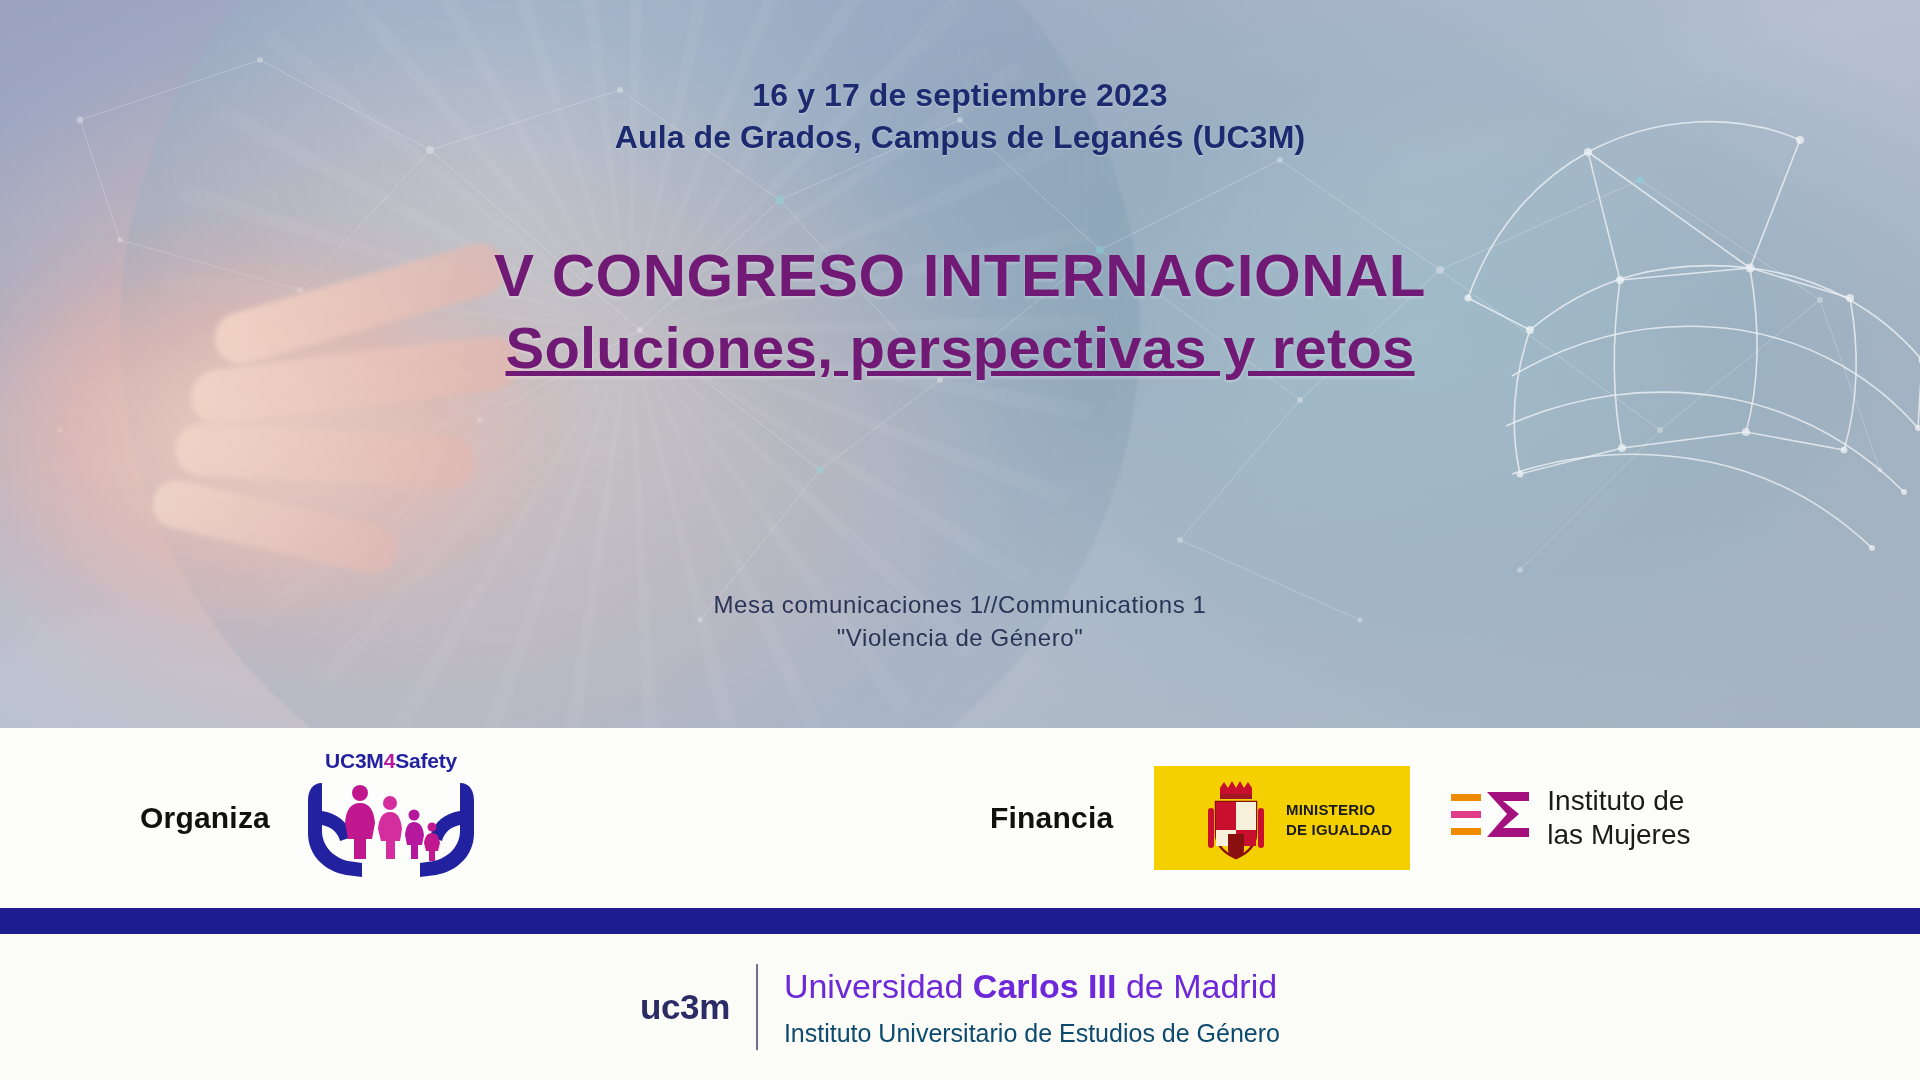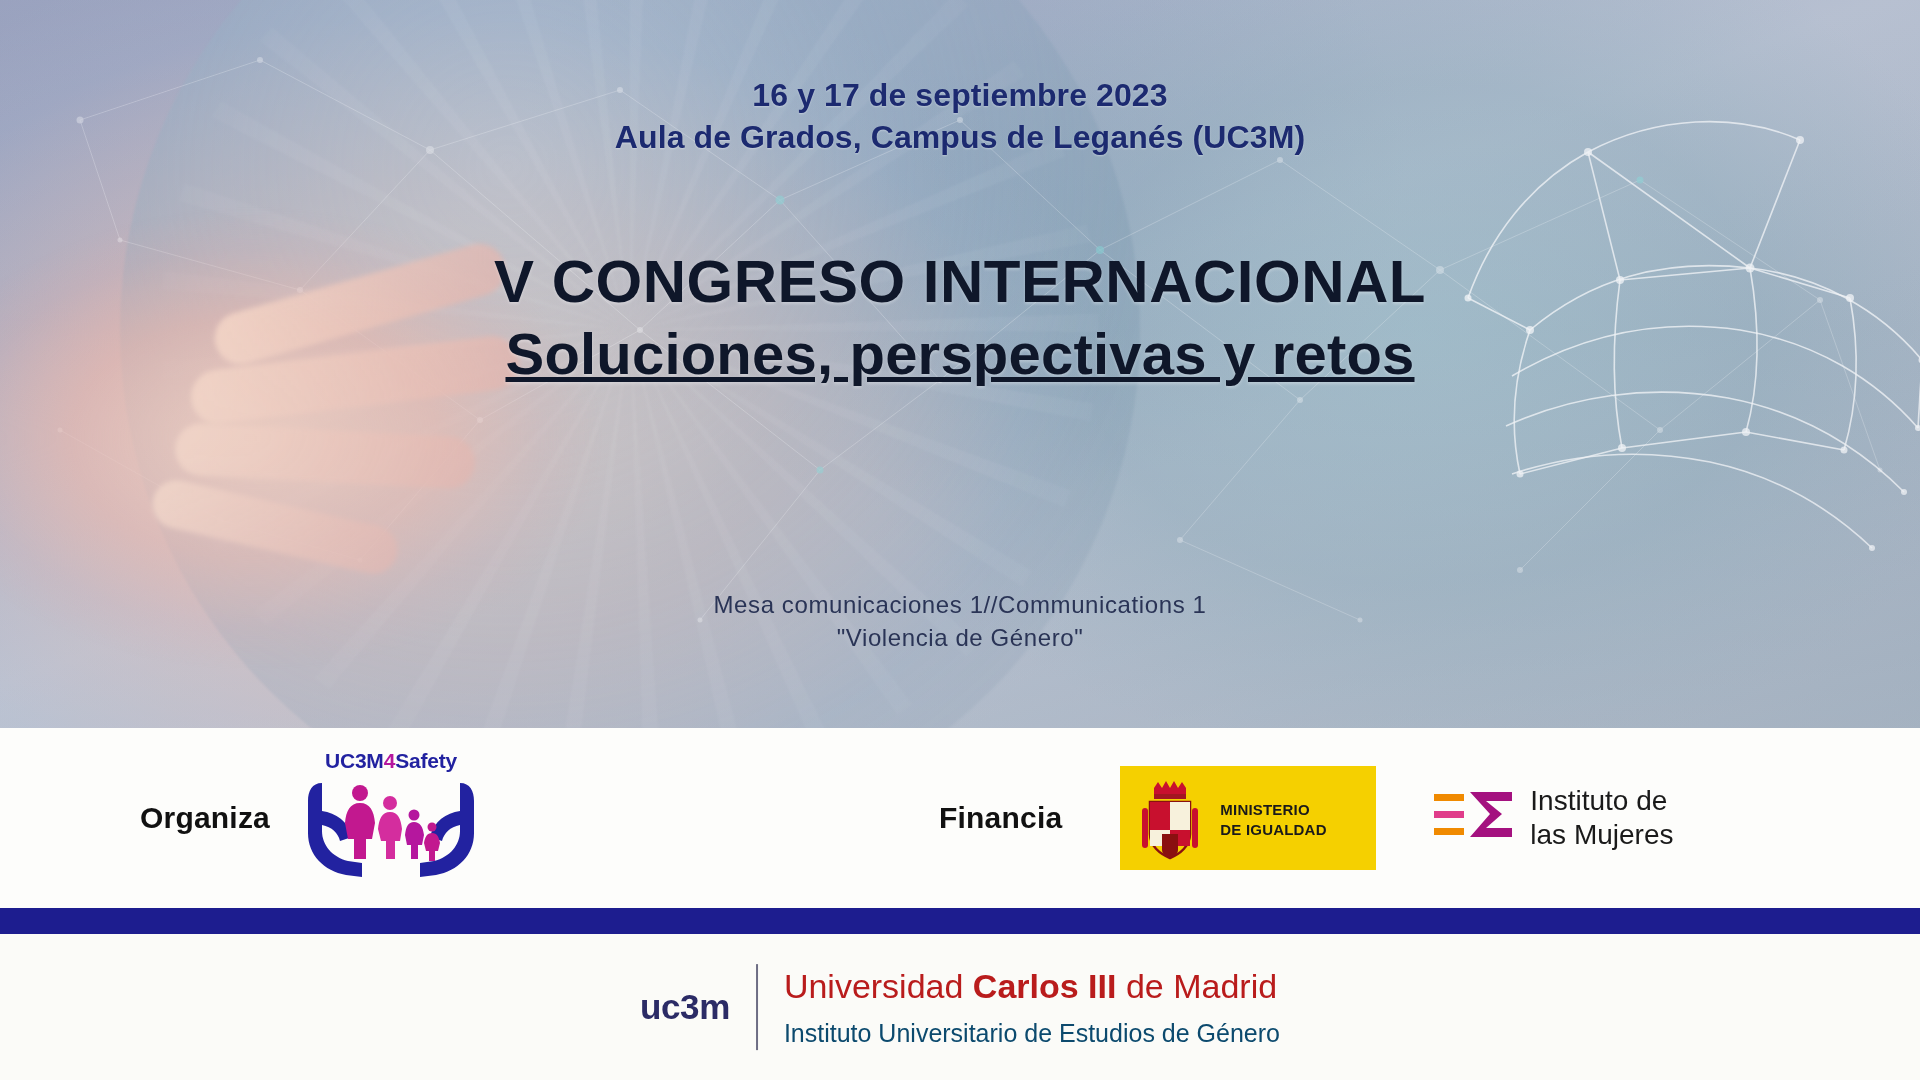--- a/index.html
+++ b/index.html
@@ -118,22 +118,22 @@
     font-weight: bold;
     line-height: 1.32;
     letter-spacing: 0.1px;
     color: #1c2a70;
     text-shadow: 0 1px 2px rgba(255,255,255,0.35);
   }
   .date-line2 { display: block; }
 
   .title-block {
     position: absolute;
-    left: 0; right: 0; top: 248px;
-    color: #0f172a;
+    left: 0; right: 0; top: 242px;
+    color: #701a75;
   }
   .title-l1, .title-l2 {
     font-size: 60px;
     font-weight: bold;
     line-height: 1.14;
     letter-spacing: 0.5px;
     text-shadow: 0 2px 3px rgba(255,255,255,0.28);
   }
   .title-l3 {
     font-size: 58px;
@@ -194,36 +194,37 @@
     font-weight: bold;
     white-space: nowrap;
     letter-spacing: -0.2px;
   }
   .u4s-word .c-nav { color: #2222a0; }
   .u4s-word .c-mag { color: #b5179e; }
   .u4s-art { position: absolute; top: 22px; left: 0; }
 
   .financia-group {
     position: absolute;
-    left: 939px;
+    left: 990px;
     display: flex;
     align-items: center;
-    gap: 58px;
+    gap: 41px;
   }
 
   
   .ministerio {
     display: flex;
     align-items: center;
     gap: 12px;
     background: #f5d000;
     padding: 12px 18px 8px 12px;
     width: 256px;
     height: 104px;
     box-sizing: border-box;
+    justify-content: flex-end;
   }
   .ministerio-text {
     font-size: 15px;
     font-weight: bold;
     color: #1a1a1a;
     line-height: 1.32;
     letter-spacing: 0.2px;
   }
   .ministerio-text span { display: block; }
 
@@ -276,21 +277,21 @@
     letter-spacing: -0.4px;
   }
   .uc3m-rule {
     width: 2px;
     height: 86px;
     background: #6d6d84;
   }
   .uc3m-names { line-height: 1.42; }
   .uc3m-line1 {
     font-size: 34px;
-    color: #b91c1c;
+    color: #6d28d9;
     white-space: nowrap;
   }
   .uc3m-line1 .reg { font-weight: normal; }
   .uc3m-line1 .bold { font-weight: bold; }
   .uc3m-line2 {
     font-size: 25px;
     font-weight: normal;
     color: #0c4a6e;
     white-space: nowrap;
     margin-top: 6px;

